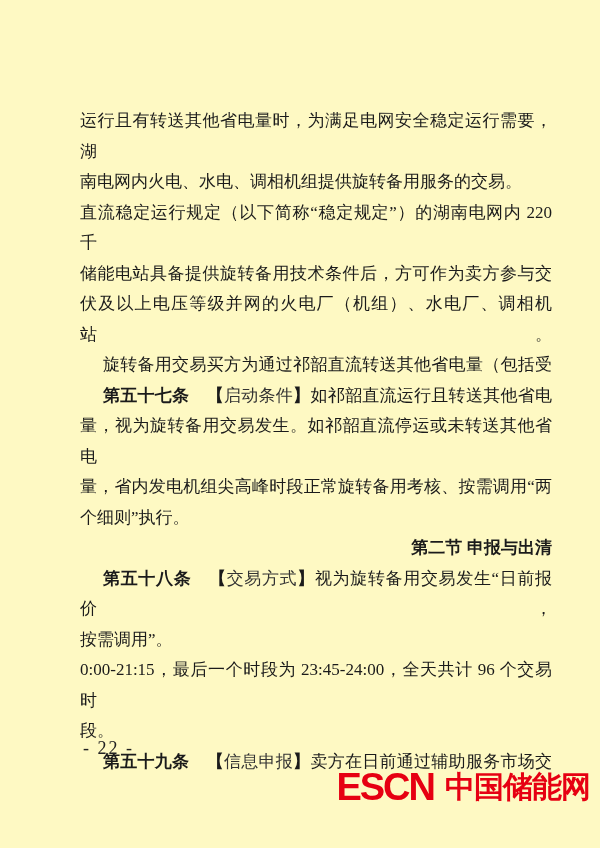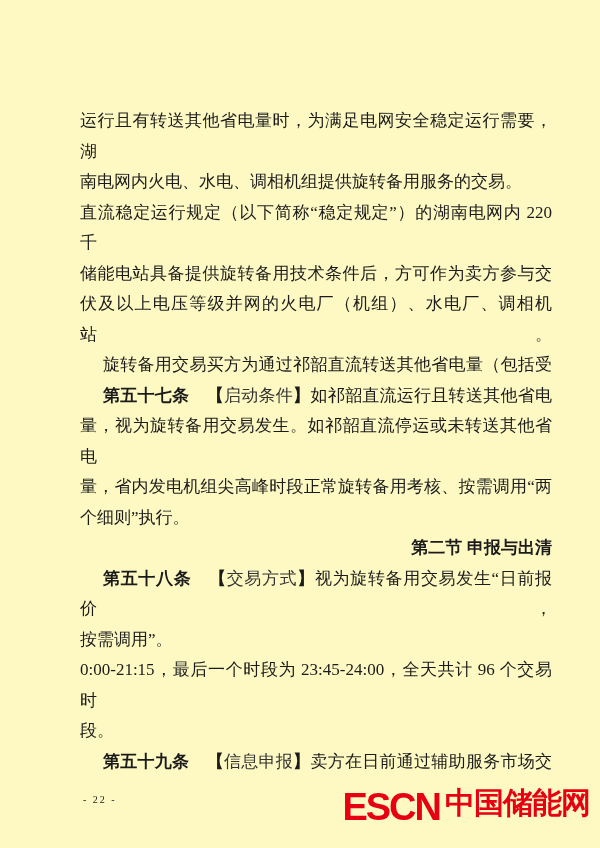--- a/index.html
+++ b/index.html
@@ -28,47 +28,47 @@
   .line.l { text-align: left; }
   .line.c { text-align: right; }
   .line.ind { text-indent: 23px; }
   .b {
     font-weight: 700;
     font-family: "Liberation Sans", "DejaVu Sans", sans-serif;
   }
   .k { color: #333333; }
   .pagenum {
     position: absolute;
-    left: 83px; top: 794px;
+    left: 83px; top: 738px;
     font-family: "Liberation Serif", "DejaVu Serif", serif;
-    font-size: 10px;
+    font-size: 18px;
     letter-spacing: 2px;
     color: #222222;
   }
   .logo {
     position: absolute;
-    right: 10px; top: 788px;
+    right: 10px; top: 768px;
     display: flex;
-    align-items: flex-start;
+    align-items: center;
     white-space: nowrap;
   }
   .logo .latin {
     font-family: "Liberation Sans", "DejaVu Sans", sans-serif;
     font-weight: 700;
     font-size: 38px;
     letter-spacing: -2px;
     line-height: 1;
   }
   .logo .cjk {
     font-family: "Liberation Sans", "DejaVu Sans", sans-serif;
     font-weight: 900;
     font-size: 30px;
     letter-spacing: -1px;
     line-height: 1;
-    margin-left: 5px;
+    margin-left: 11px;
   }
 </style>
 </head>
 <body>
 
 <div class="page">
 
   <div class="doc">
       <div class="line j"><span>运行且有转送其他省电量时，为满足电网安全稳定运行需要，湖</span></div>
       <div class="line l"><span>南电网内火电、水电、调相机组提供旋转备用服务的交易。</span></div>

